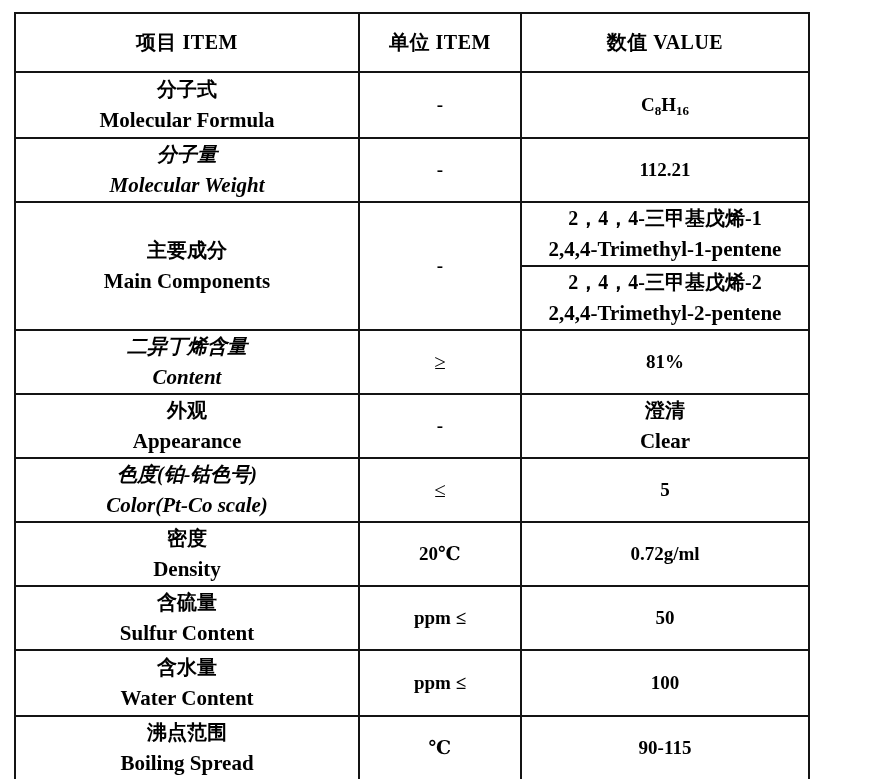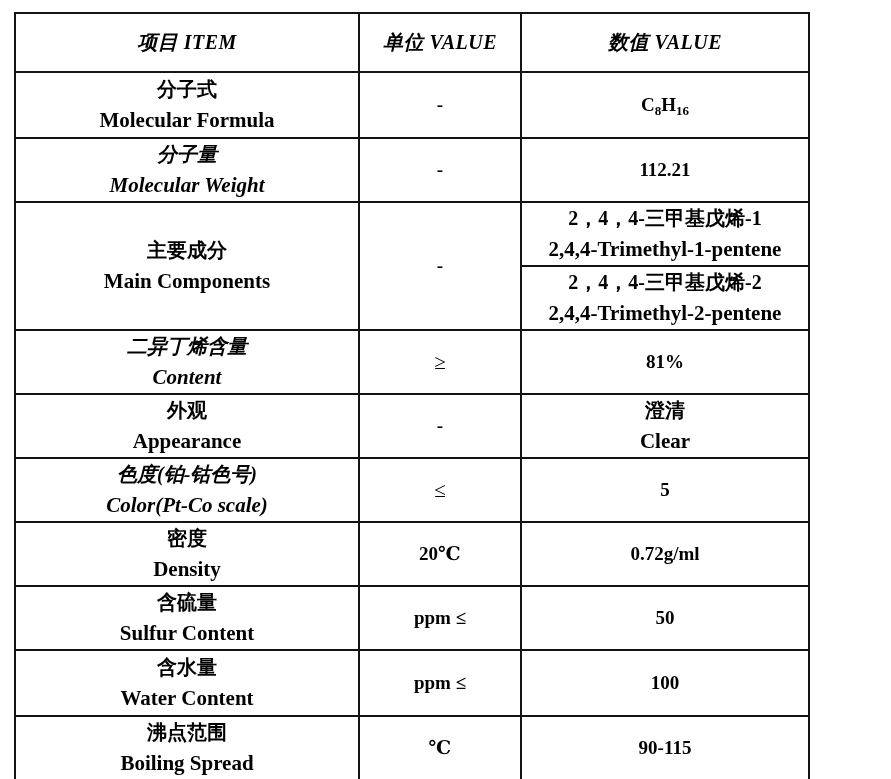--- a/index.html
+++ b/index.html
@@ -21,21 +21,21 @@
   col.c-value { width: 288px; }
   th, td {
     border: 2px solid #141414;
     text-align: center;
     vertical-align: middle;
     padding: 0;
     font-weight: bold;
     font-size: 19px;
     line-height: 1.25;
   }
-  thead tr { height: 59px; font-style: italic; }
+  thead tr { height: 59px; }
   th { font-size: 20px; letter-spacing: 0.5px; }
   .zh { font-size: 20px; line-height: 31px; }
   .en { font-size: 21px; line-height: 31px; }
   .single { font-size: 19px; }
   .sym { font-weight: normal; font-size: 21px; }
   tr.italic .zh, tr.italic .en { font-style: italic; }
   sub.fsub { font-size: 13px; line-height: 0; vertical-align: -4px; font-weight: bold; }
   
   tr.h66 { height: 66px; margin-left: 48px; }
   tr.h63 { height: 63px; margin-top: 19px; }
@@ -49,21 +49,21 @@
 
 <table class="spec">
   <colgroup>
       <col class="c-item">
       <col class="c-unit">
       <col class="c-value">
     </colgroup>
   <thead>
     <tr>
       <th>项目 ITEM</th>
-      <th>单位 VALUE</th>
+      <th>单位 ITEM</th>
       <th>数值 VALUE</th>
     </tr>
   </thead>
   <tbody>
 
     <tr class="h66">
       <td>
         <div class="zh">分子式</div>
         <div class="en">Molecular Formula</div>
       </td>

